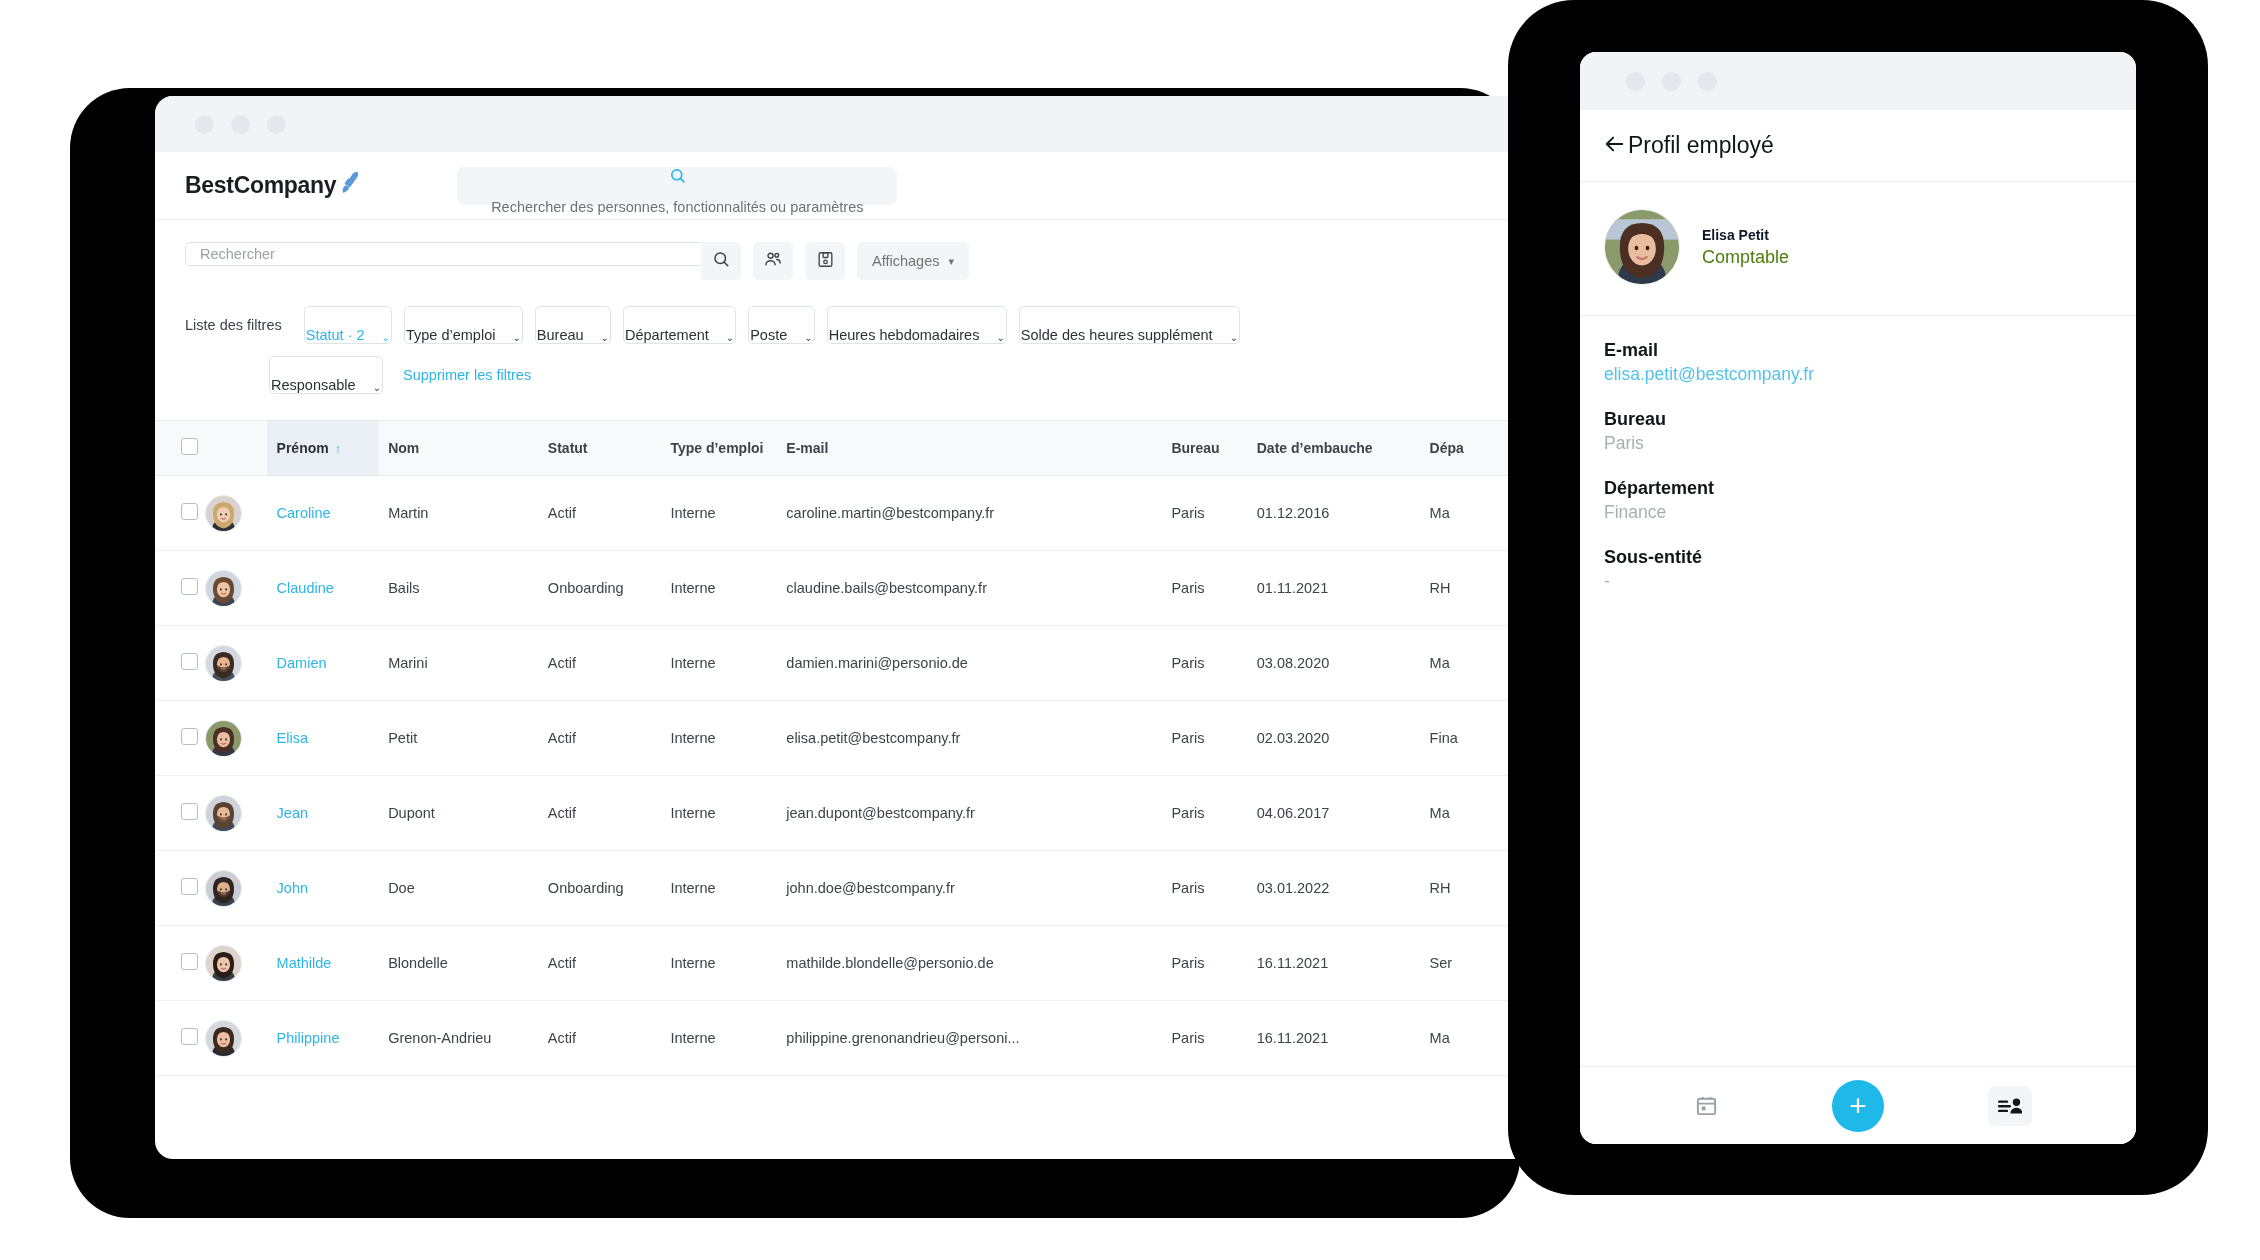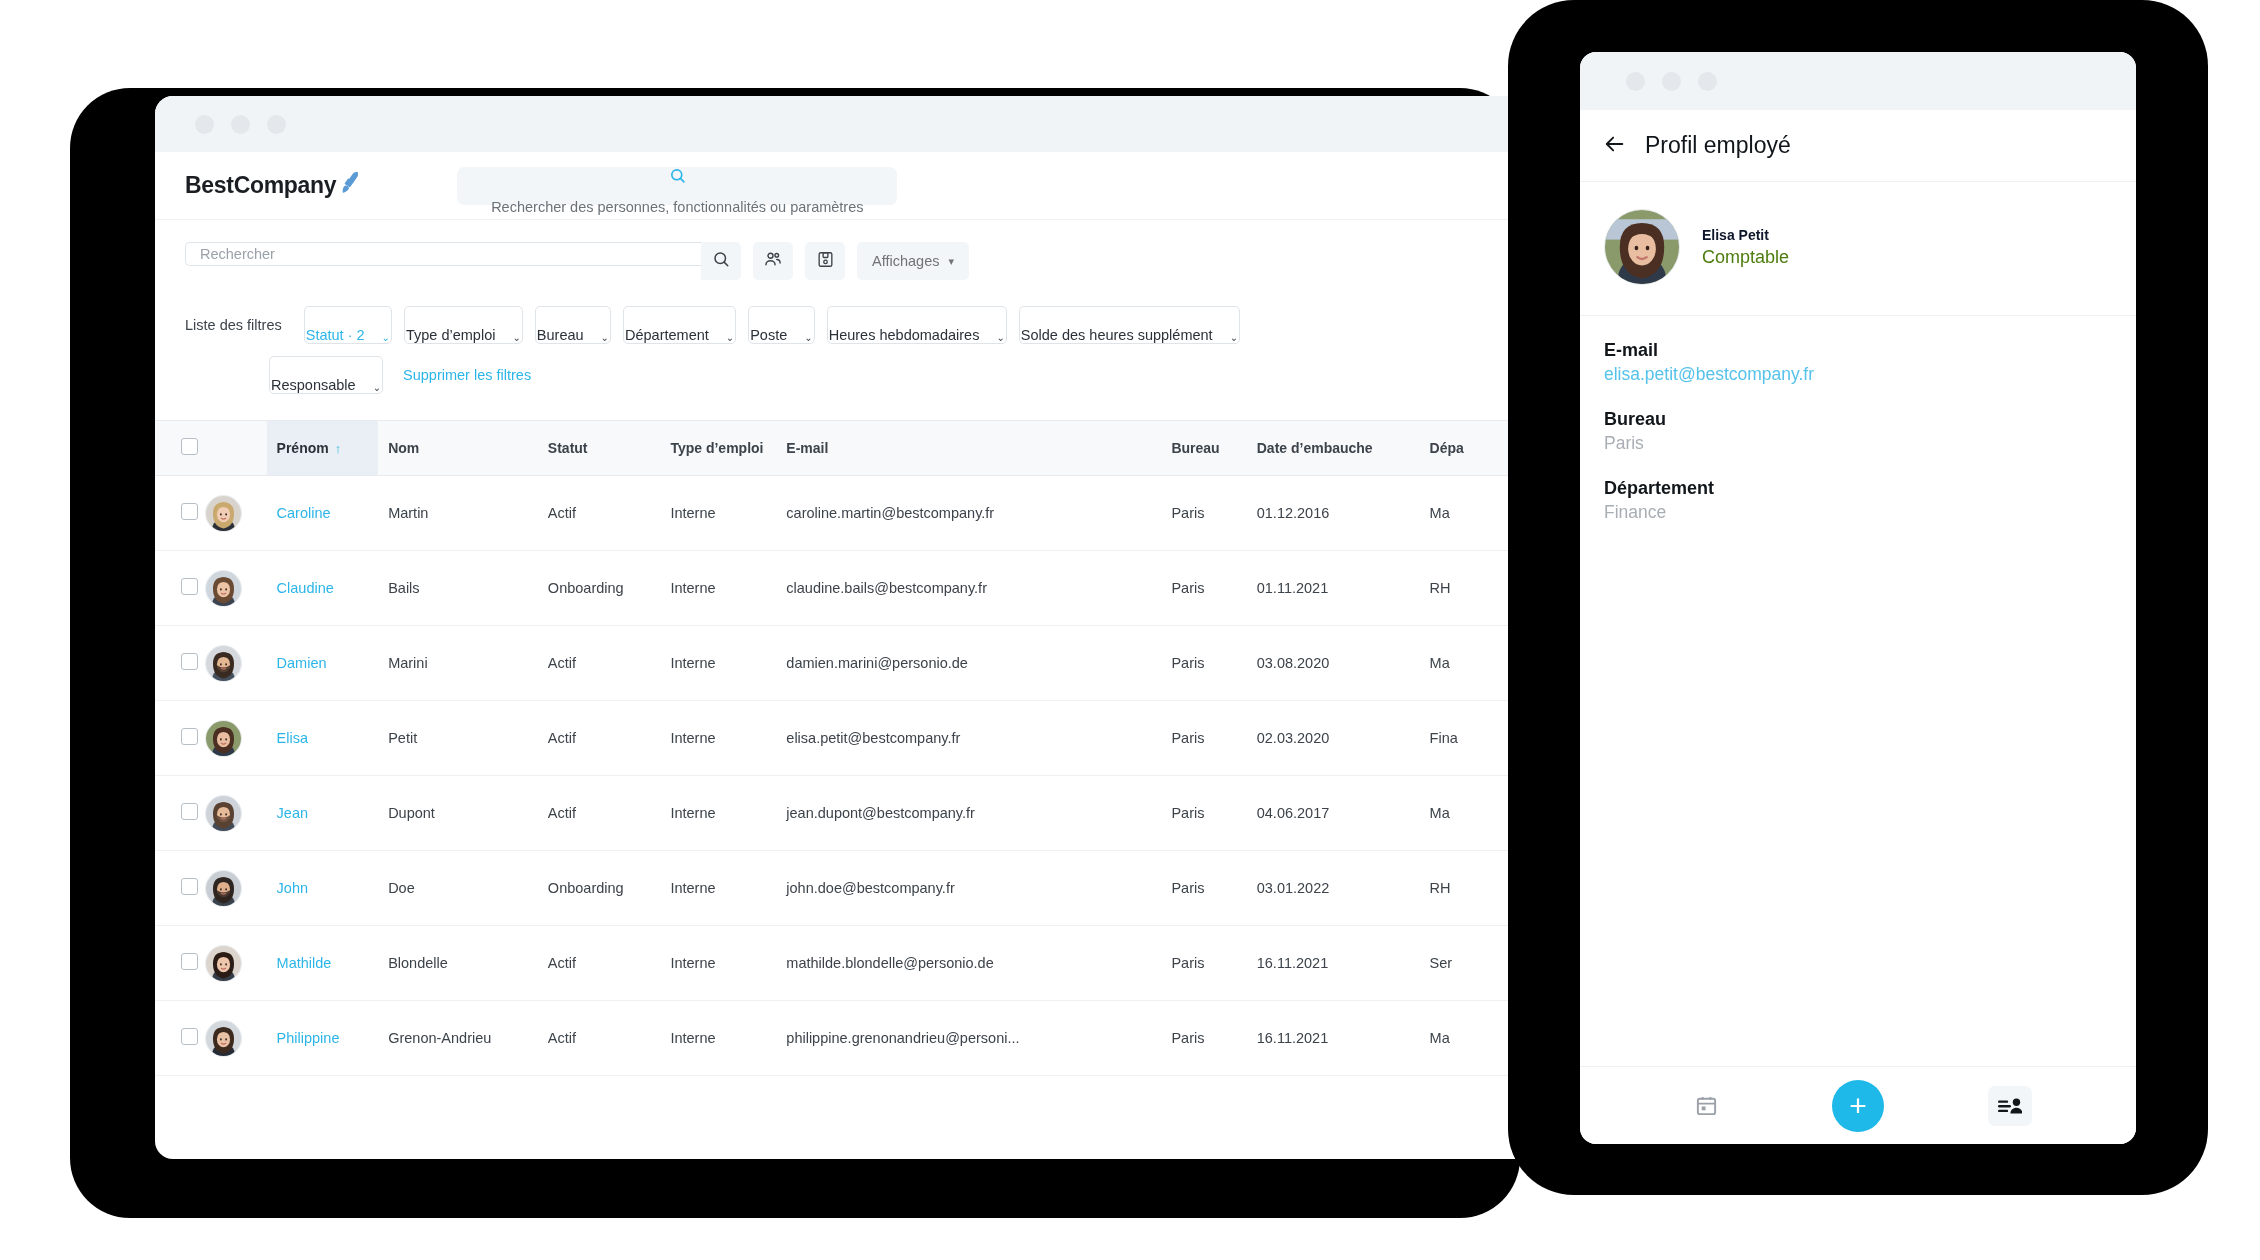--- a/index.html
+++ b/index.html
@@ -196,21 +196,21 @@
     position: absolute;
     left: 1580px; top: 52px;
     width: 556px; height: 1092px;
     background: #ffffff;
     border-radius: 16px;
     overflow: hidden;
     display: flex; flex-direction: column;
   }
   .phone-topbar {
     height: 72px;
-    display: flex; align-items: center; gap: 17px;
+    display: flex; align-items: center; 
     padding-left: 22px;
     border-bottom: 1px solid #eef1f4;
     background: #fff;
   }
   .back-arrow { font-size: 28px; color: #11161b; line-height: 1; }
   .phone-title { font-size: 23px; color: #11161b; }
   .phone-profile {
     padding: 27px 24px 30px 24px;
     display: flex; align-items: center; gap: 22px;
     border-bottom: 1px solid #eef1f4;
@@ -651,20 +651,24 @@
         <div class="field-value link">elisa.petit@bestcompany.fr</div>
       </div>
       <div class="field">
         <div class="field-label">Bureau</div>
         <div class="field-value">Paris</div>
       </div>
       <div class="field">
         <div class="field-label">Département</div>
         <div class="field-value">Finance</div>
       </div>
+      <div class="field">
+        <div class="field-label">Sous-entité</div>
+        <div class="field-value">-</div>
+      </div>
     </div>
 
     <div class="phone-bottombar">
       <span class="bb-icon">
         <svg width="23" height="23" viewBox="0 0 24 24" fill="none" stroke="#9aa1a8" stroke-width="2" stroke-linejoin="round">
           <rect x="3" y="5" width="18" height="16" rx="2"></rect>
           <line x1="3" y1="10" x2="21" y2="10"></line>
           <line x1="8" y1="3" x2="8" y2="6"></line>
             <line x1="16" y1="3" x2="16" y2="6"></line>
           <rect x="7" y="13" width="4" height="4" fill="#9aa1a8" stroke="none"></rect>

